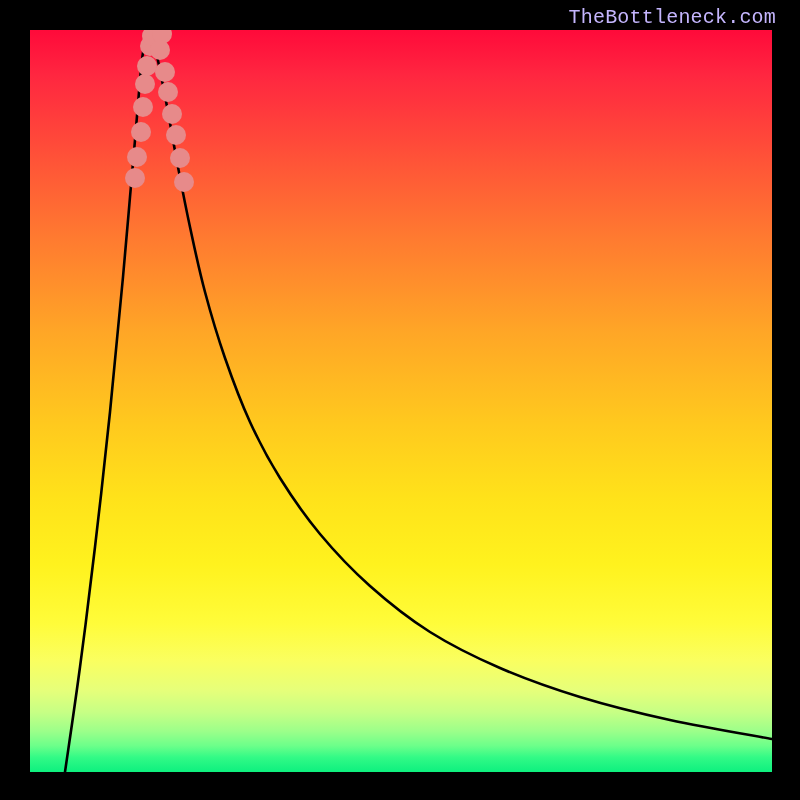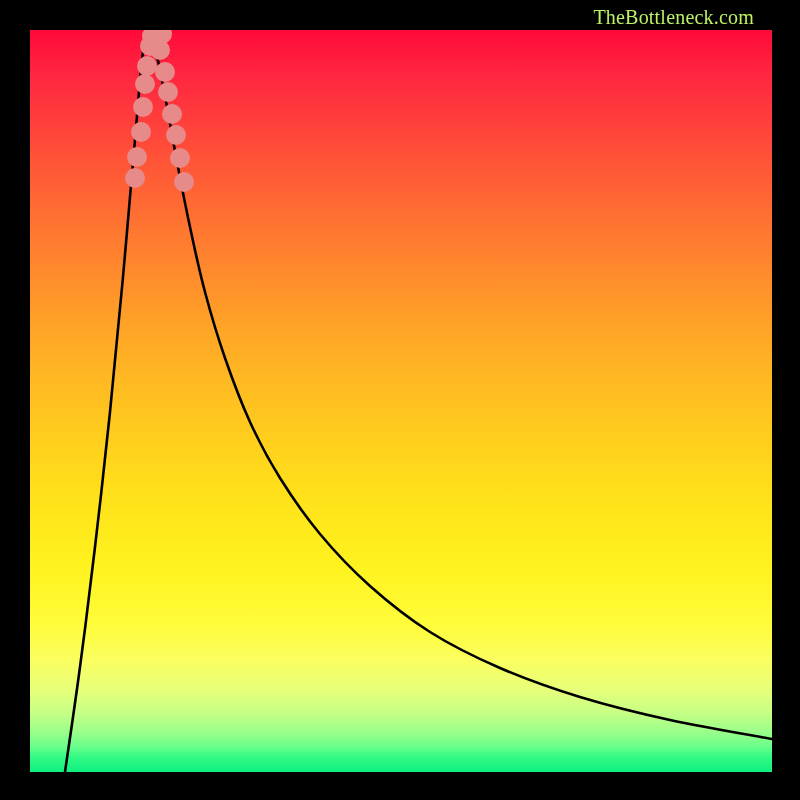--- a/index.html
+++ b/index.html
@@ -31,24 +31,24 @@
       #c6ff85 92%,
       #9cff8a 94.5%,
       #6bff8a 96.5%,
       #33fa86 98%,
       #0ef07f 100%
     );
   }
   .watermark {
     position: absolute;
     top: 6px;
-    right: 46px;
-    font-family: Liberation Serif, serif;
+    right: 24px;
+    font-family: Liberation Mono, monospace;
     font-size: 20px;
-    color: #bef264;
+    color: #c4b5fd;
     font-weight: 500;
     letter-spacing: 0.2px;
   }
   svg.overlay {
     position: absolute;
     left: 0;
     top: 0;
     width: 742px;
     height: 742px;
   }

